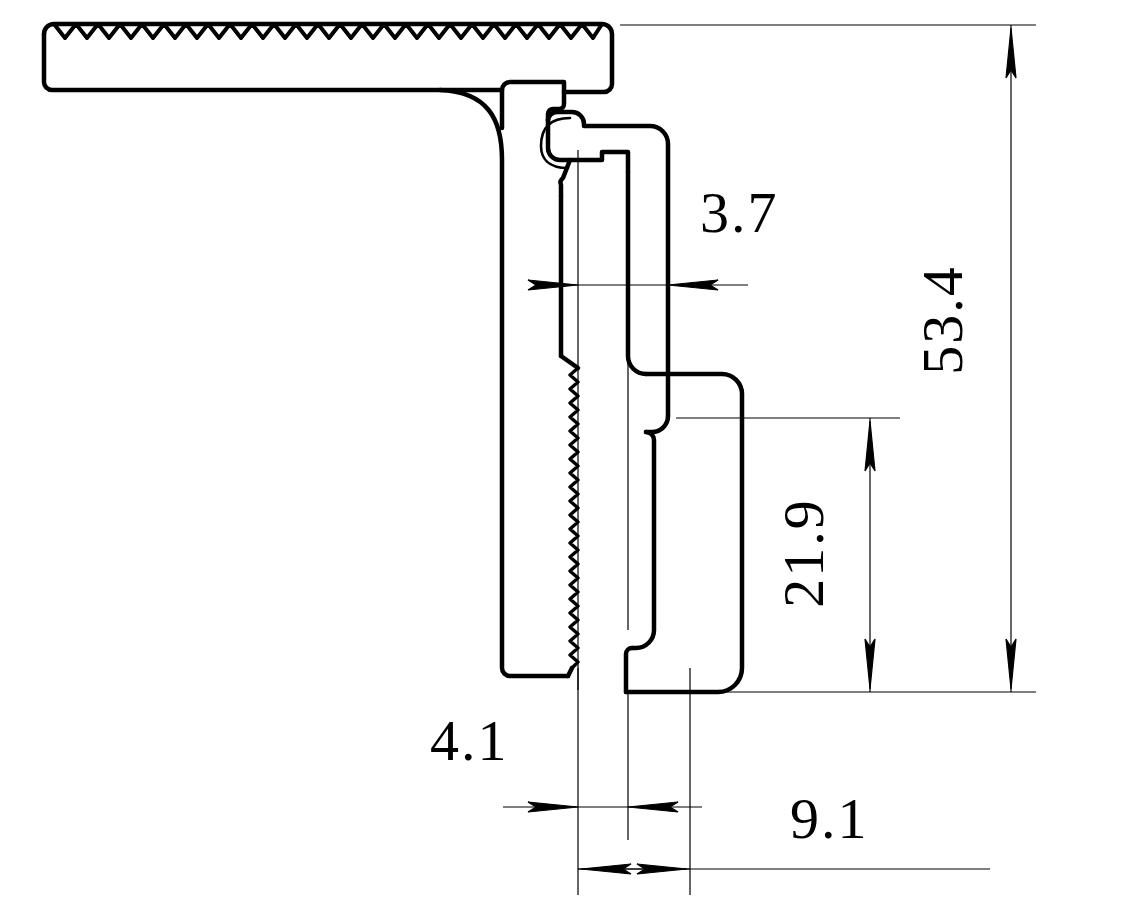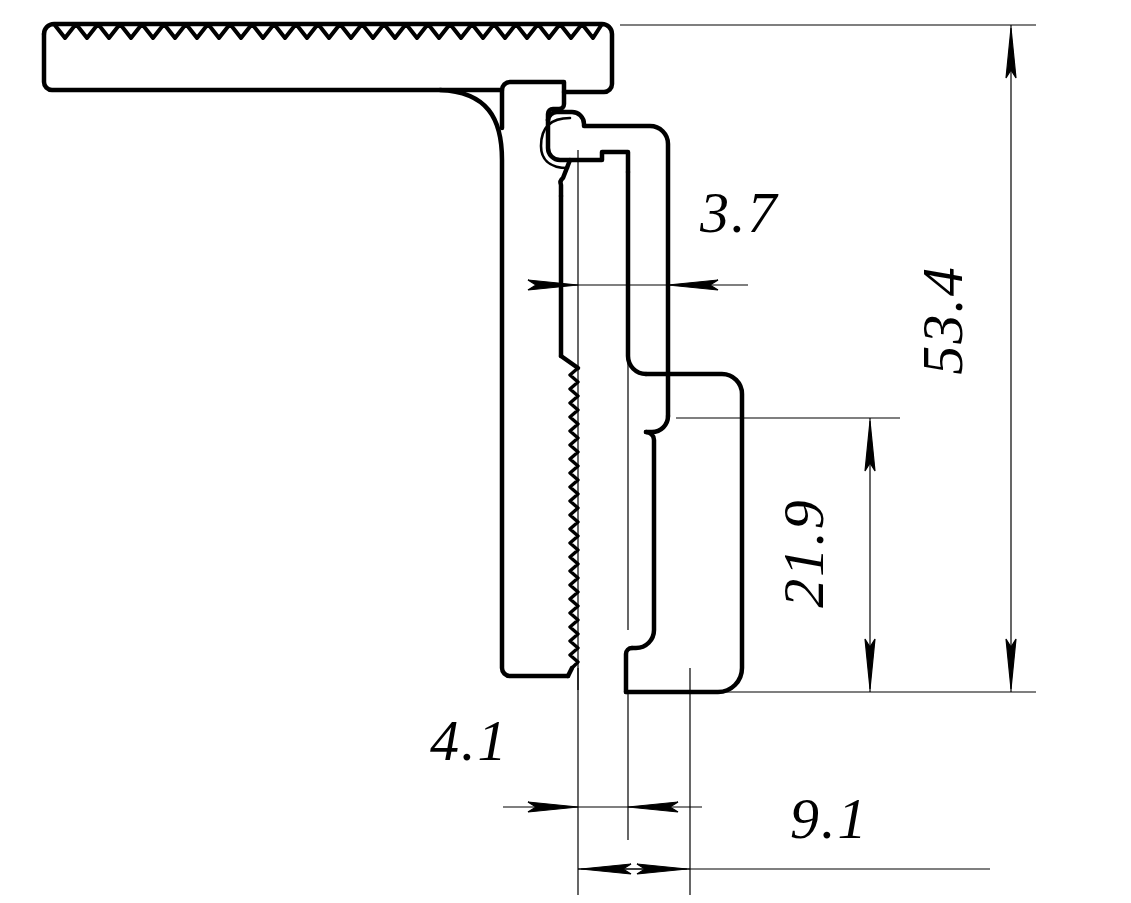--- a/index.html
+++ b/index.html
@@ -11,21 +11,20 @@
     width: 1131px;
     height: 903px;
     overflow: hidden;
     font-family: "Liberation Serif", serif;
   }
   #drawing-root {
     position: relative;
     width: 1131px;
     height: 700px;
     background: #ffffff;
-    font-style: italic;
   }
   svg#cad-svg {
     display: block;
     width: 1131px;
     height: 903px;
   }
   .dim-text {
     font-family: "Liberation Serif", serif;
     font-size: 58px;
     fill: #000000;

